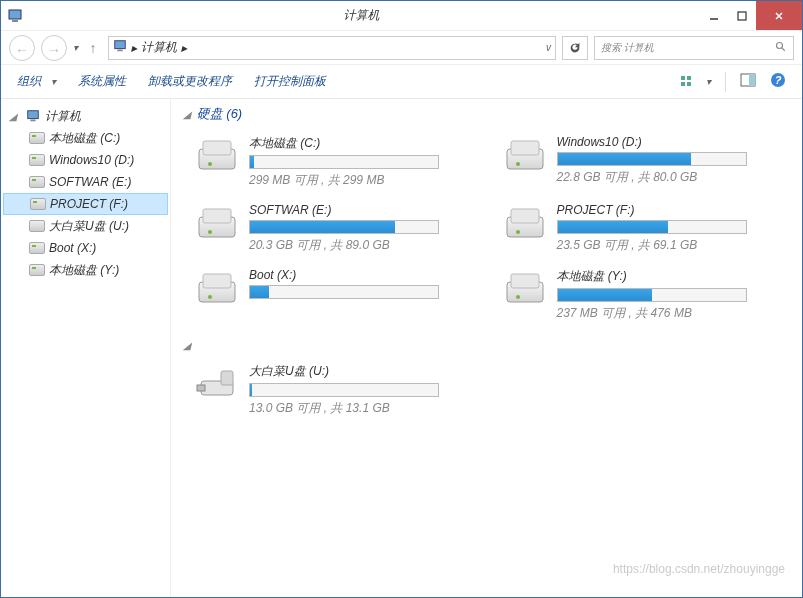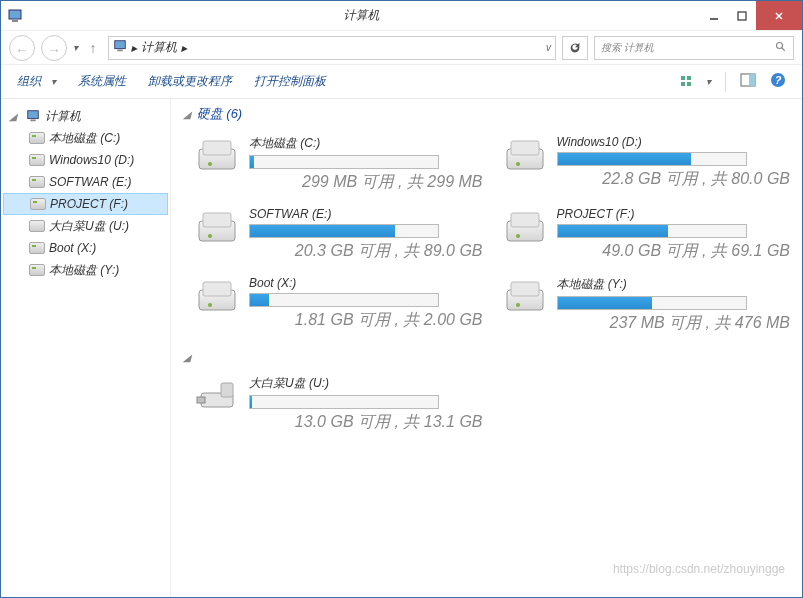--- a/index.html
+++ b/index.html
@@ -53,21 +53,21 @@
 .group-header { display: flex; align-items: center; gap: 6px; font-size: 13px; color: #164a9e; margin-bottom: 8px; }
 .group-header .disclosure { color: #888; font-size: 10px; }
 .drives-grid { display: grid; grid-template-columns: 1fr 1fr; gap: 0 20px; margin-left: 12px; margin-bottom: 8px; }
 .drive-tile { display: flex; align-items: flex-start; gap: 10px; padding: 4px 0 10px 0; }
 .drive-tile-icon { width: 44px; height: 40px; }
 .drive-tile-icon svg { width: 100%; height: 100%; }
 .drive-info { flex: 1; font-size: 12px; }
 .drive-name { color: #333; margin-bottom: 3px; }
 .drive-bar { height: 14px; border: 1px solid #bbb; background: #f5f5f5; position: relative; margin-bottom: 3px; width: 190px; }
 .drive-fill { height: 100%; background: linear-gradient(#3aa5e8, #2b8ed4); }
-.drive-stats { color: #888; font-size: 16px; text-align: right; }
+.drive-stats { color: #888; font-size: 12px; }
 
 
 .statusbar { height: 26px; border-top: 1px solid #ddd; display: flex; align-items: center; padding: 0 10px; font-size: 12px; color: #555; justify-content: space-between; }
 .sb-right { display: flex; gap: 6px; }
 .sb-right span { width: 18px; height: 18px; border: 1px solid #ddd; display:flex; align-items:center; justify-content:center; }
 .sb-right span.active { background: #cce8ff; border-color:#99d1ff; }
 
 .watermark { position: absolute; right: 18px; bottom: 22px; font-size: 12px; color: rgba(150,150,150,0.5); }
 .dropdown-caret { font-size:10px; color:#666; }
 </style>
@@ -282,41 +282,40 @@
                     <stop offset="0" stop-color="#f5f5f5"></stop>
                     <stop offset="1" stop-color="#d5d5d5"></stop>
                   </linearGradient>
                 </defs>
               </svg></div>
             <div class="drive-info">
               <div class="drive-name">PROJECT (F:)</div>
               <div class="drive-bar">
                 <div class="drive-fill" style="width:59%"></div>
               </div>
-              <div class="drive-stats">49.0 GB 可用 , 共 69.1 GB</div>
+              <div class="drive-stats">23.5 GB 可用 , 共 69.1 GB</div>
             </div>
           </div>
           <div class="drive-tile">
             <div class="drive-tile-icon"><svg viewBox="0 0 44 40">
                 <rect x="4" y="14" width="36" height="20" rx="3" fill="url(#g1)" stroke="#999"></rect>
                 <rect x="8" y="6" width="28" height="14" rx="2" fill="#e8e8e8" stroke="#bbb"></rect>
                 <circle cx="15" cy="29" r="2" fill="#7cb342"></circle>
                 <defs>
                   <linearGradient id="g1" x1="0" y1="0" x2="0" y2="1">
                     <stop offset="0" stop-color="#f5f5f5"></stop>
                     <stop offset="1" stop-color="#d5d5d5"></stop>
                   </linearGradient>
                 </defs>
               </svg></div>
             <div class="drive-info">
               <div class="drive-name">Boot (X:)</div>
               <div class="drive-bar">
                 <div class="drive-fill" style="width:10%"></div>
               </div>
-              <div class="drive-stats">1.81 GB 可用 , 共 2.00 GB</div>
             </div>
           </div>
           <div class="drive-tile">
             <div class="drive-tile-icon"><svg viewBox="0 0 44 40">
                 <rect x="4" y="14" width="36" height="20" rx="3" fill="url(#g1)" stroke="#999"></rect>
                 <rect x="8" y="6" width="28" height="14" rx="2" fill="#e8e8e8" stroke="#bbb"></rect>
                 <circle cx="15" cy="29" r="2" fill="#7cb342"></circle>
                 <defs>
                   <linearGradient id="g1" x1="0" y1="0" x2="0" y2="1">
                     <stop offset="0" stop-color="#f5f5f5"></stop>

